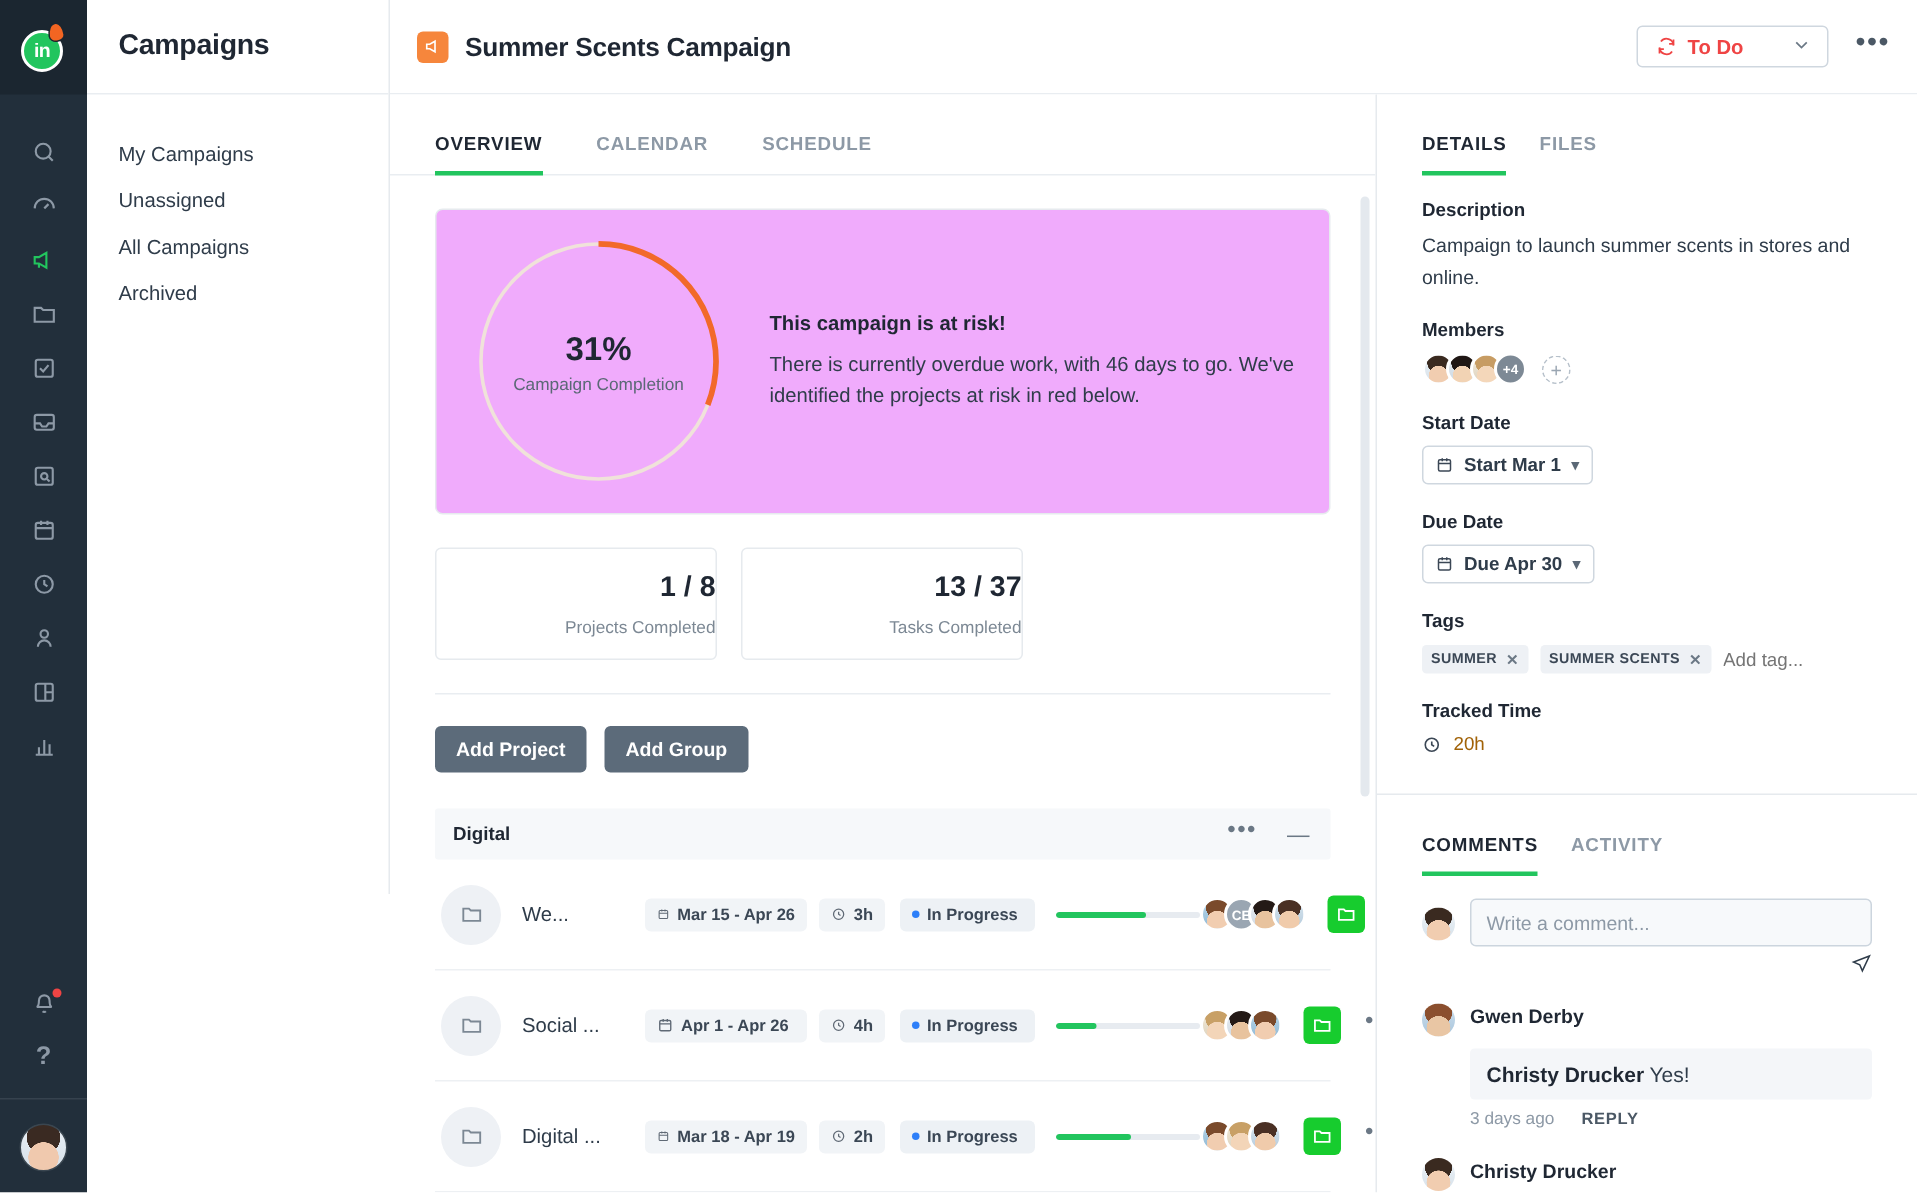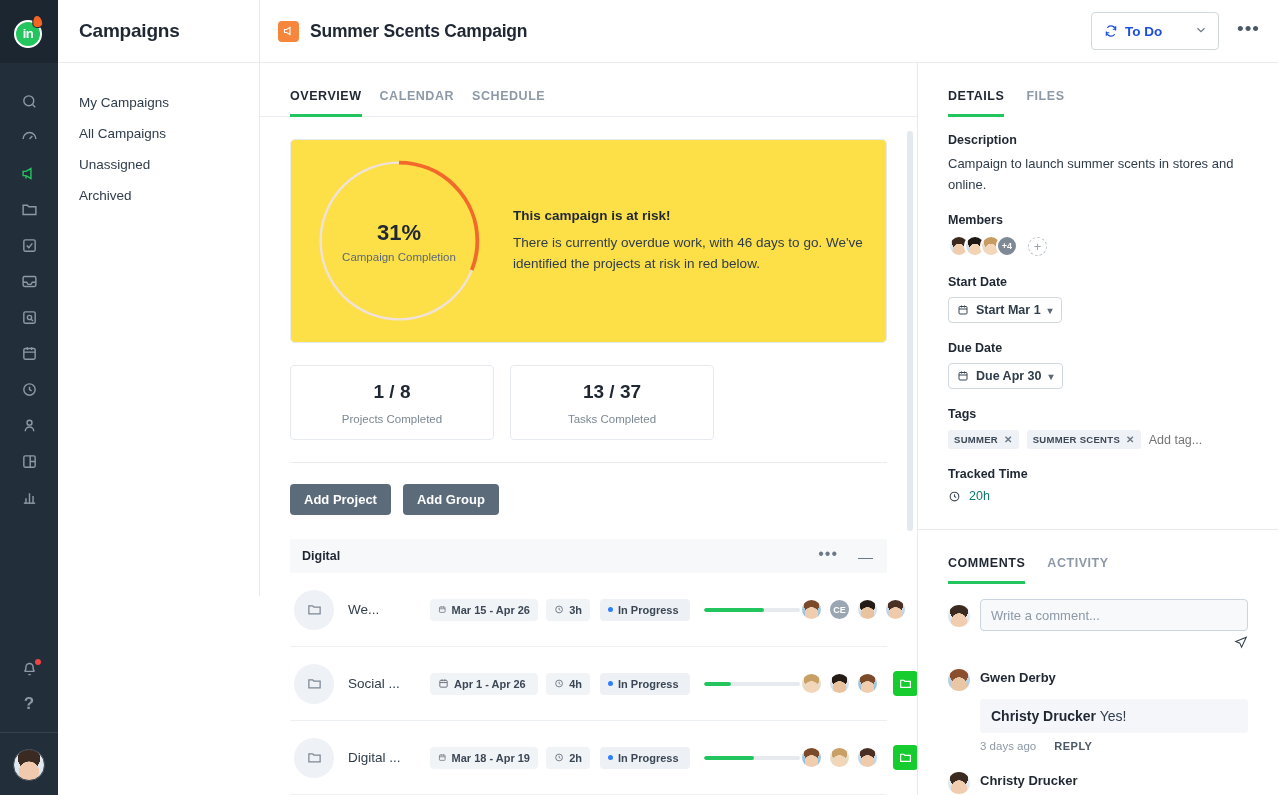--- a/index.html
+++ b/index.html
@@ -99,74 +99,74 @@
   .camp-badge {
     width: 21px; height: 21px; border-radius: 4px; background: #f6863c;
     display: flex; align-items: center; justify-content: center; color: #fff;
     margin-right: 11px; flex: 0 0 21px;
   }
   .camp-badge svg { width: 12px; height: 12px; }
   .camp-title { font-size: 17.5px; font-weight: bold; color: #1f2733; letter-spacing: -0.2px; }
   .topbar-spacer { flex: 1 1 auto; }
   .status-btn {
     display: flex; align-items: center; gap: 7px;
-    height: 38px; padding: 0 10px 0 12px; min-width: 128px;
+    height: 28px; padding: 0 10px 0 12px; min-width: 128px;
     border: 1px solid #cfd7df; border-radius: 4px; background: #fff;
-    font-size: 13.5px; font-weight: bold; color: #1d4ed8; cursor: pointer;
+    font-size: 13.5px; font-weight: bold; color: #ef4444; cursor: pointer;
   }
   .status-btn .chev { margin-left: auto; color: #6b7885; }
   .status-btn svg { width: 14px; height: 14px; }
   .kebab {
     margin-left: 18px; color: #4b5865; font-size: 19px; letter-spacing: 1px;
     cursor: pointer; line-height: 1; padding-bottom: 6px;
   }
 
   .body-split { flex: 1 1 auto; display: flex; min-height: 0; }
 
   
   .center {
     flex: 1 1 auto; min-width: 0; background: #fff;
     border-right: 1px solid #e6eaee;
     position: relative; overflow: hidden;
   }
   .center-scroll { height: 100%; padding: 0 0 0 0; }
   .tabs {
-    display: flex; gap: 18px; padding: 26px 0 0 30px;
+    display: flex; gap: 36px; padding: 26px 0 0 30px;
     border-bottom: 1px solid #e9edf1;
     align-items: center;
   }
   .tab {
     font-size: 12.5px; font-weight: bold; letter-spacing: 0.55px;
     color: #8d99a6; padding-bottom: 11px; cursor: pointer;
     border-bottom: 3px solid transparent; margin-bottom: -1px;
   }
   .tab.active { color: #1f2733; border-bottom-color: #22c55e; }
 
   .content-pad { padding: 22px 30px 0 30px; }
 
   .overview-card {
-    border: 1px solid #e6eaee; border-radius: 5px; background: #fde047;
+    border: 1px solid #e6eaee; border-radius: 5px; background: #f0abfc;
     display: flex; align-items: center; padding: 18px 22px;
     height: 204px;
   }
   .donut-wrap { width: 172px; flex: 0 0 172px; position: relative; height: 180px; }
   .donut-center {
     position: absolute; inset: 0; display: flex; flex-direction: column;
     align-items: center; justify-content: center; gap: 5px;
   }
   .donut-pct { font-size: 22px; font-weight: bold; color: #1f2733; }
   .donut-label { font-size: 11.5px; color: #5b6876; }
   .risk-text { padding-left: 28px; }
   .risk-title { font-size: 13.5px; font-weight: bold; color: #1f2733; margin-bottom: 10px; }
   .risk-body { font-size: 13.5px; color: #2f3c4a; line-height: 1.52; max-width: 360px; }
 
   .stats-row { display: flex; gap: 16px; margin-top: 22px; }
   .stat-card {
-    width: 204px; height: 75px; border: 1px solid #e6eaee; border-radius: 4px;
-    display: flex; flex-direction: column; align-items: center; justify-content: center;
+    width: 188px; height: 75px; border: 1px solid #e6eaee; border-radius: 4px;
+    display: flex; flex-direction: column; align-items: flex-end; justify-content: center;
     gap: 10px; background: #fff;
   }
   .stat-val { font-size: 19px; font-weight: bold; color: #1f2733; }
   .stat-lbl { font-size: 11.5px; color: #7c8894; }
 
   .divider { height: 1px; background: #e9edf1; margin: 22px 0 0 0; }
   .btn-row { display: flex; gap: 12px; padding: 21px 0 0 0; }
   .gbtn {
     background: #5c6b7a; color: #fff; border: none; border-radius: 4px;
     height: 31px; padding: 0 14px; font-size: 13px; font-weight: bold;
@@ -207,21 +207,21 @@
   .chip.status { background: #edf1f5; color: #3b4755; }
   .dot-blue { width: 5px; height: 5px; border-radius: 50%; background: #2d7ff9; }
   .c-date { margin-left: 10px; width: 108px; flex: 0 0 108px; }
   .c-time { margin-left: 8px; width: 44px; flex: 0 0 44px; justify-content: center; }
   .c-status { margin-left: 10px; width: 90px; flex: 0 0 90px; }
   .pbar {
     margin-left: 14px; width: 96px; flex: 0 0 96px; height: 4px;
     background: #e7ebf0; border-radius: 3px; overflow: hidden;
   }
   .pbar > i { display: block; height: 100%; background: #22c55e; border-radius: 3px; }
-  .avatars { margin-left: auto; display: flex; align-items: flex-start; gap: 12px; }
+  .avatars { margin-left: auto; display: flex; align-items: flex-start; }
   .av {
     width: 23px; height: 23px; border-radius: 50%;
     border: 2px solid #fff; margin-left: -7px;
     background-size: cover; position: relative;
   }
   .av:first-child { margin-left: 0; }
   .av.initials {
     background: #9aa6b2; color: #fff; font-size: 9px; font-weight: bold;
     display: flex; align-items: center; justify-content: center;
   }
@@ -274,21 +274,21 @@
   .date-btn svg { width: 12px; height: 12px; color: #3b4755; }
   .date-btn .chev { color: #5b6876; font-size: 10px; }
   .tags-row { display: flex; align-items: center; gap: 8px; margin-top: 9px; flex-wrap: wrap; }
   .tag {
     display: inline-flex; align-items: center; gap: 6px;
     background: #eef1f5; border-radius: 3px; height: 19px; padding: 0 6px;
     font-size: 9.5px; font-weight: bold; letter-spacing: 0.3px; color: #3b4755;
   }
   .tag .x { color: #6b7885; font-size: 10px; cursor: pointer; }
   .tag-input { font-size: 12.5px; color: #9aa6b2; border: none; outline: none; background: transparent; width: 88px; font-family: "Liberation Sans", sans-serif; }
-  .tracked { display: flex; align-items: center; gap: 8px; margin-top: 8px; font-size: 12.5px; color: #0f766e; }
+  .tracked { display: flex; align-items: center; gap: 8px; margin-top: 8px; font-size: 12.5px; color: #a16207; }
   .tracked svg { width: 13px; height: 13px; color: #3b4755; }
   .r-divider { height: 1px; background: #e6eaee; margin-top: 26px; }
 
   .comments { padding-top: 0; }
   .c-input-row { display: flex; align-items: flex-start; gap: 10px; padding: 0 30px; margin-top: 16px; }
   .c-av { width: 22px; height: 22px; border-radius: 50%; flex: 0 0 22px; margin-top: 6px; }
   .c-input {
     flex: 1 1 auto; height: 32px; border: 1px solid #ccd5de; border-radius: 4px;
     background: #f7f9fb; padding: 0 10px; font-size: 13px; color: #2f3c4a;
     font-family: "Liberation Sans", sans-serif; outline: none;
@@ -413,22 +413,22 @@
       <div class="rail-avatar"></div>
     </div>
   </div>
 
   <div class="nav">
     <div class="nav-head">
       <span class="nav-title">Campaigns</span>
     </div>
     <div class="nav-list">
       <div class="nav-item">My Campaigns</div>
+      <div class="nav-item">Unassigned</div>
       <div class="nav-item">All Campaigns</div>
-      <div class="nav-item">Unassigned</div>
       <div class="nav-item">Archived</div>
     </div>
   </div>
 
   <div class="main">
 
     <div class="topbar">
       <span class="camp-badge">
         <svg viewBox="0 0 24 24" fill="none" stroke="currentColor" stroke-width="2.2">
             <path d="M3 9v6h4l7 4V5L7 9H3z"></path>

